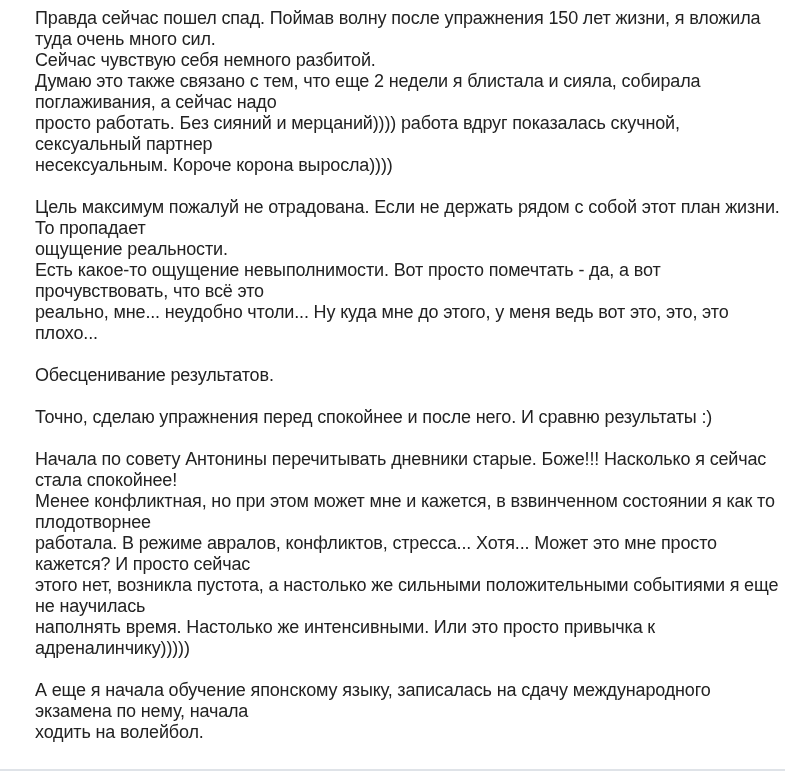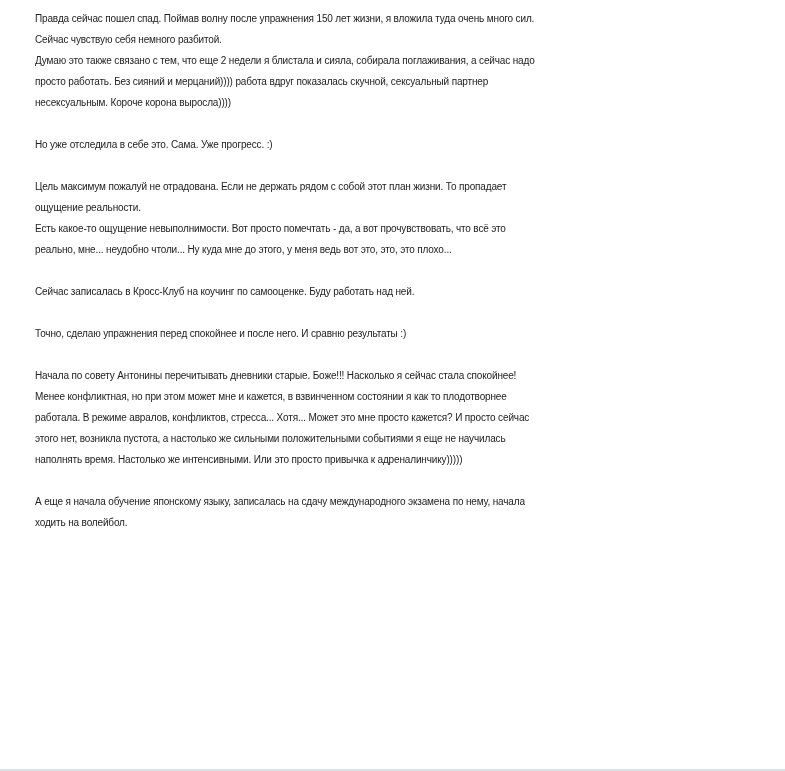--- a/index.html
+++ b/index.html
@@ -3,47 +3,46 @@
   <meta charset="utf-8">
   <style>
     html, body { margin: 0; padding: 0; background: #ffffff; }
     body { width: 785px; height: 771px; overflow: hidden; position: relative; }
     .post {
       position: absolute;
       left: 35px;
       top: 8px;
       width: 745px;
       font-family: "Liberation Sans", sans-serif;
-      font-size: 10px;
+      font-size: 18px;
       line-height: 21px;
       color: #222222;
       letter-spacing: -0.15px;
     }
     .para { margin: 0 0 21px 0; white-space: pre-line; }
     .para:last-child { margin-bottom: 16px; }
     .bottom-border {
       position: absolute; left: 0; right: 0; bottom: 0;
       height: 2px; background: #dfe3e8;
     }
   </style>
 </head>
 <body>
 
 <div class="post">
   <p class="para">Правда сейчас пошел спад. Поймав волну после упражнения 150 лет жизни, я вложила туда очень много сил.
 Сейчас чувствую себя немного разбитой.
 Думаю это также связано с тем, что еще 2 недели я блистала и сияла, собирала поглаживания, а сейчас надо
 просто работать. Без сияний и мерцаний)))) работа вдруг показалась скучной, сексуальный партнер
 несексуальным. Короче корона выросла))))</p>
-  <p class="para">Но уже отследила в себе это. Сама. Уже прогресс. :)</p>
   <p class="para">Цель максимум пожалуй не отрадована. Если не держать рядом с собой этот план жизни. То пропадает
 ощущение реальности.
 Есть какое-то ощущение невыполнимости. Вот просто помечтать - да, а вот прочувствовать, что всё это
 реально, мне... неудобно чтоли... Ну куда мне до этого, у меня ведь вот это, это, это плохо...</p>
-  <p class="para">Сейчас записалась в Кросс-Клуб на коучинг по самооценке. Буду работать над ней.</p>
+  <p class="para">Обесценивание результатов.</p>
   <p class="para">Точно, сделаю упражнения перед спокойнее и после него. И сравню результаты :)</p>
   <p class="para">Начала по совету Антонины перечитывать дневники старые. Боже!!! Насколько я сейчас стала спокойнее!
 Менее конфликтная, но при этом может мне и кажется, в взвинченном состоянии я как то плодотворнее
 работала. В режиме авралов, конфликтов, стресса... Хотя... Может это мне просто кажется? И просто сейчас
 этого нет, возникла пустота, а настолько же сильными положительными событиями я еще не научилась
 наполнять время. Настолько же интенсивными. Или это просто привычка к адреналинчику)))))</p>
   <p class="para">А еще я начала обучение японскому языку, записалась на сдачу международного экзамена по нему, начала
 ходить на волейбол.</p>
 </div>
 <div class="bottom-border"></div>

